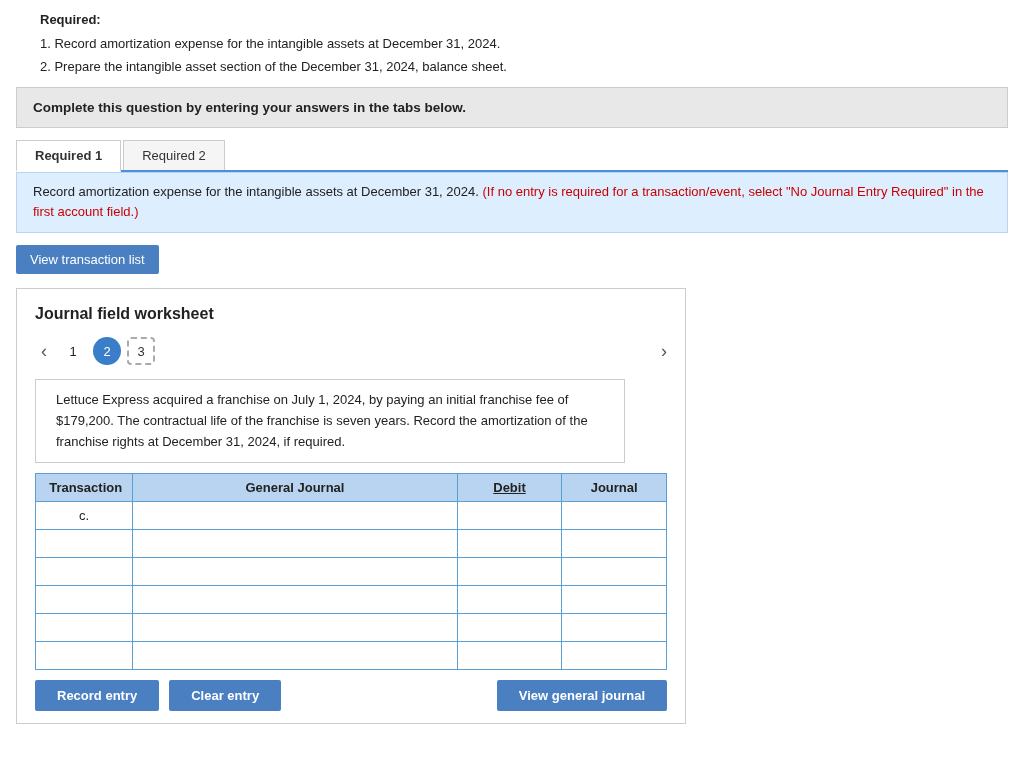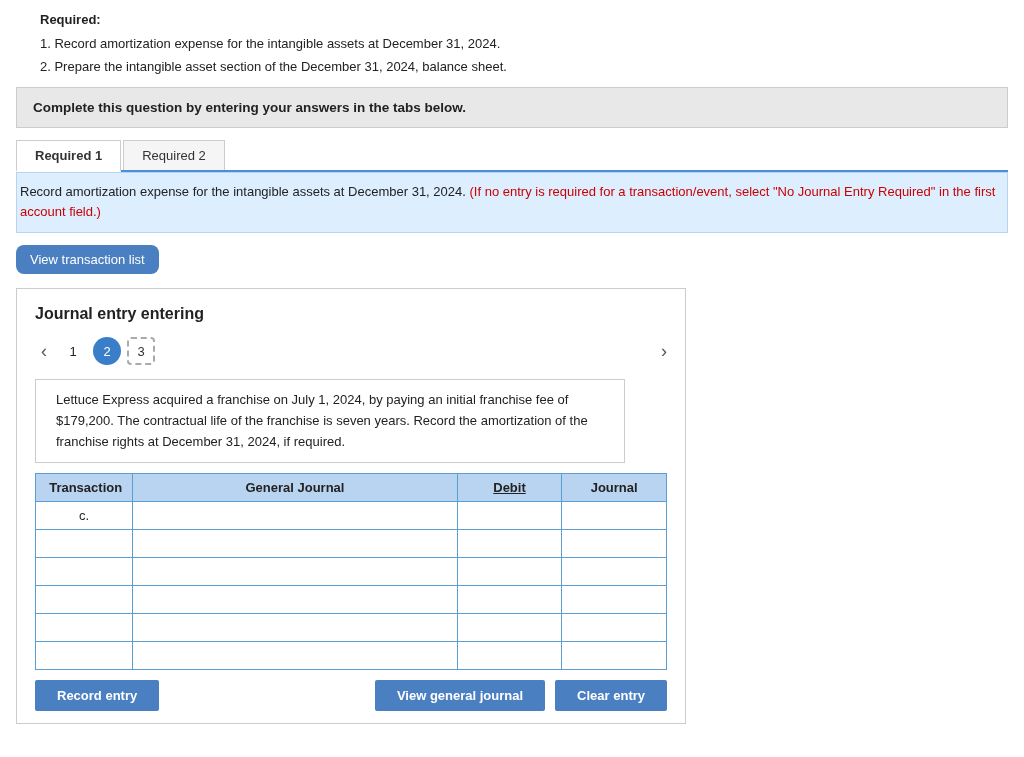--- a/index.html
+++ b/index.html
@@ -37,38 +37,38 @@
     }
     .tab.active {
       background: #fff;
       border-bottom: 2px solid #fff;
       margin-bottom: -2px;
       font-weight: bold;
     }
     .instruction-box {
       border: 1px solid #b8d4f0;
       background: #ddeeff;
-      padding: 9px 3px;
+      padding: 9px 16px;
       margin-top: 0;
       margin-bottom: 12px;
       font-size: 13px;
       line-height: 1.6;
     }
     .instruction-box .red-text {
       color: #cc0000;
     }
     .view-transaction-btn {
       background: #4a7fc1;
       color: #fff;
       border: none;
       padding: 7px 14px;
       cursor: pointer;
       font-size: 13px;
       margin-bottom: 14px;
-      border-radius: 8px;
+      border-radius: 2px;
     }
     .worksheet-container {
       border: 1px solid #ccc;
       padding: 16px 18px 0 18px;
       max-width: 670px;
       background: #fff;
     }
     .worksheet-title {
       font-size: 16px;
       font-weight: bold;
@@ -206,21 +206,21 @@
 <div class="instruction-box">
   <span>Record amortization expense for the intangible assets at December 31, 2024.</span>
   <span class="red-text">(If no entry is required for a transaction/event, select "No Journal Entry Required" in the first account field.)</span>
 </div>
 
 
 <button class="view-transaction-btn">View transaction list</button>
 
 
 <div class="worksheet-container">
-  <div class="worksheet-title">Journal entry entering</div>
+  <div class="worksheet-title">Journal field worksheet</div>
 
   <div class="nav-row">
     <span class="nav-arrow">‹</span>
     <div class="nav-num">1</div>
     <div class="nav-num circle">2</div>
     <div class="nav-num dashed">3</div>
     <span class="nav-right-arrow">›</span>
   </div>
 
   <div class="scenario-box">
@@ -272,22 +272,22 @@
           <td class="center"></td>
           <td><input type="text" style=""></td>
           <td><input type="text" style=""></td>
           <td><input type="text" style=""></td>
         </tr>
       </tbody>
   </table>
 
   <div class="action-buttons">
     <button class="action-btn">Record entry</button>
+    <button class="action-btn clear">Clear entry</button>
     <button class="action-btn view-journal">View general journal</button>
-    <button class="action-btn clear">Clear entry</button>
   </div>
 </div>
 
 
 
 
 
 
 
 </body></html>

